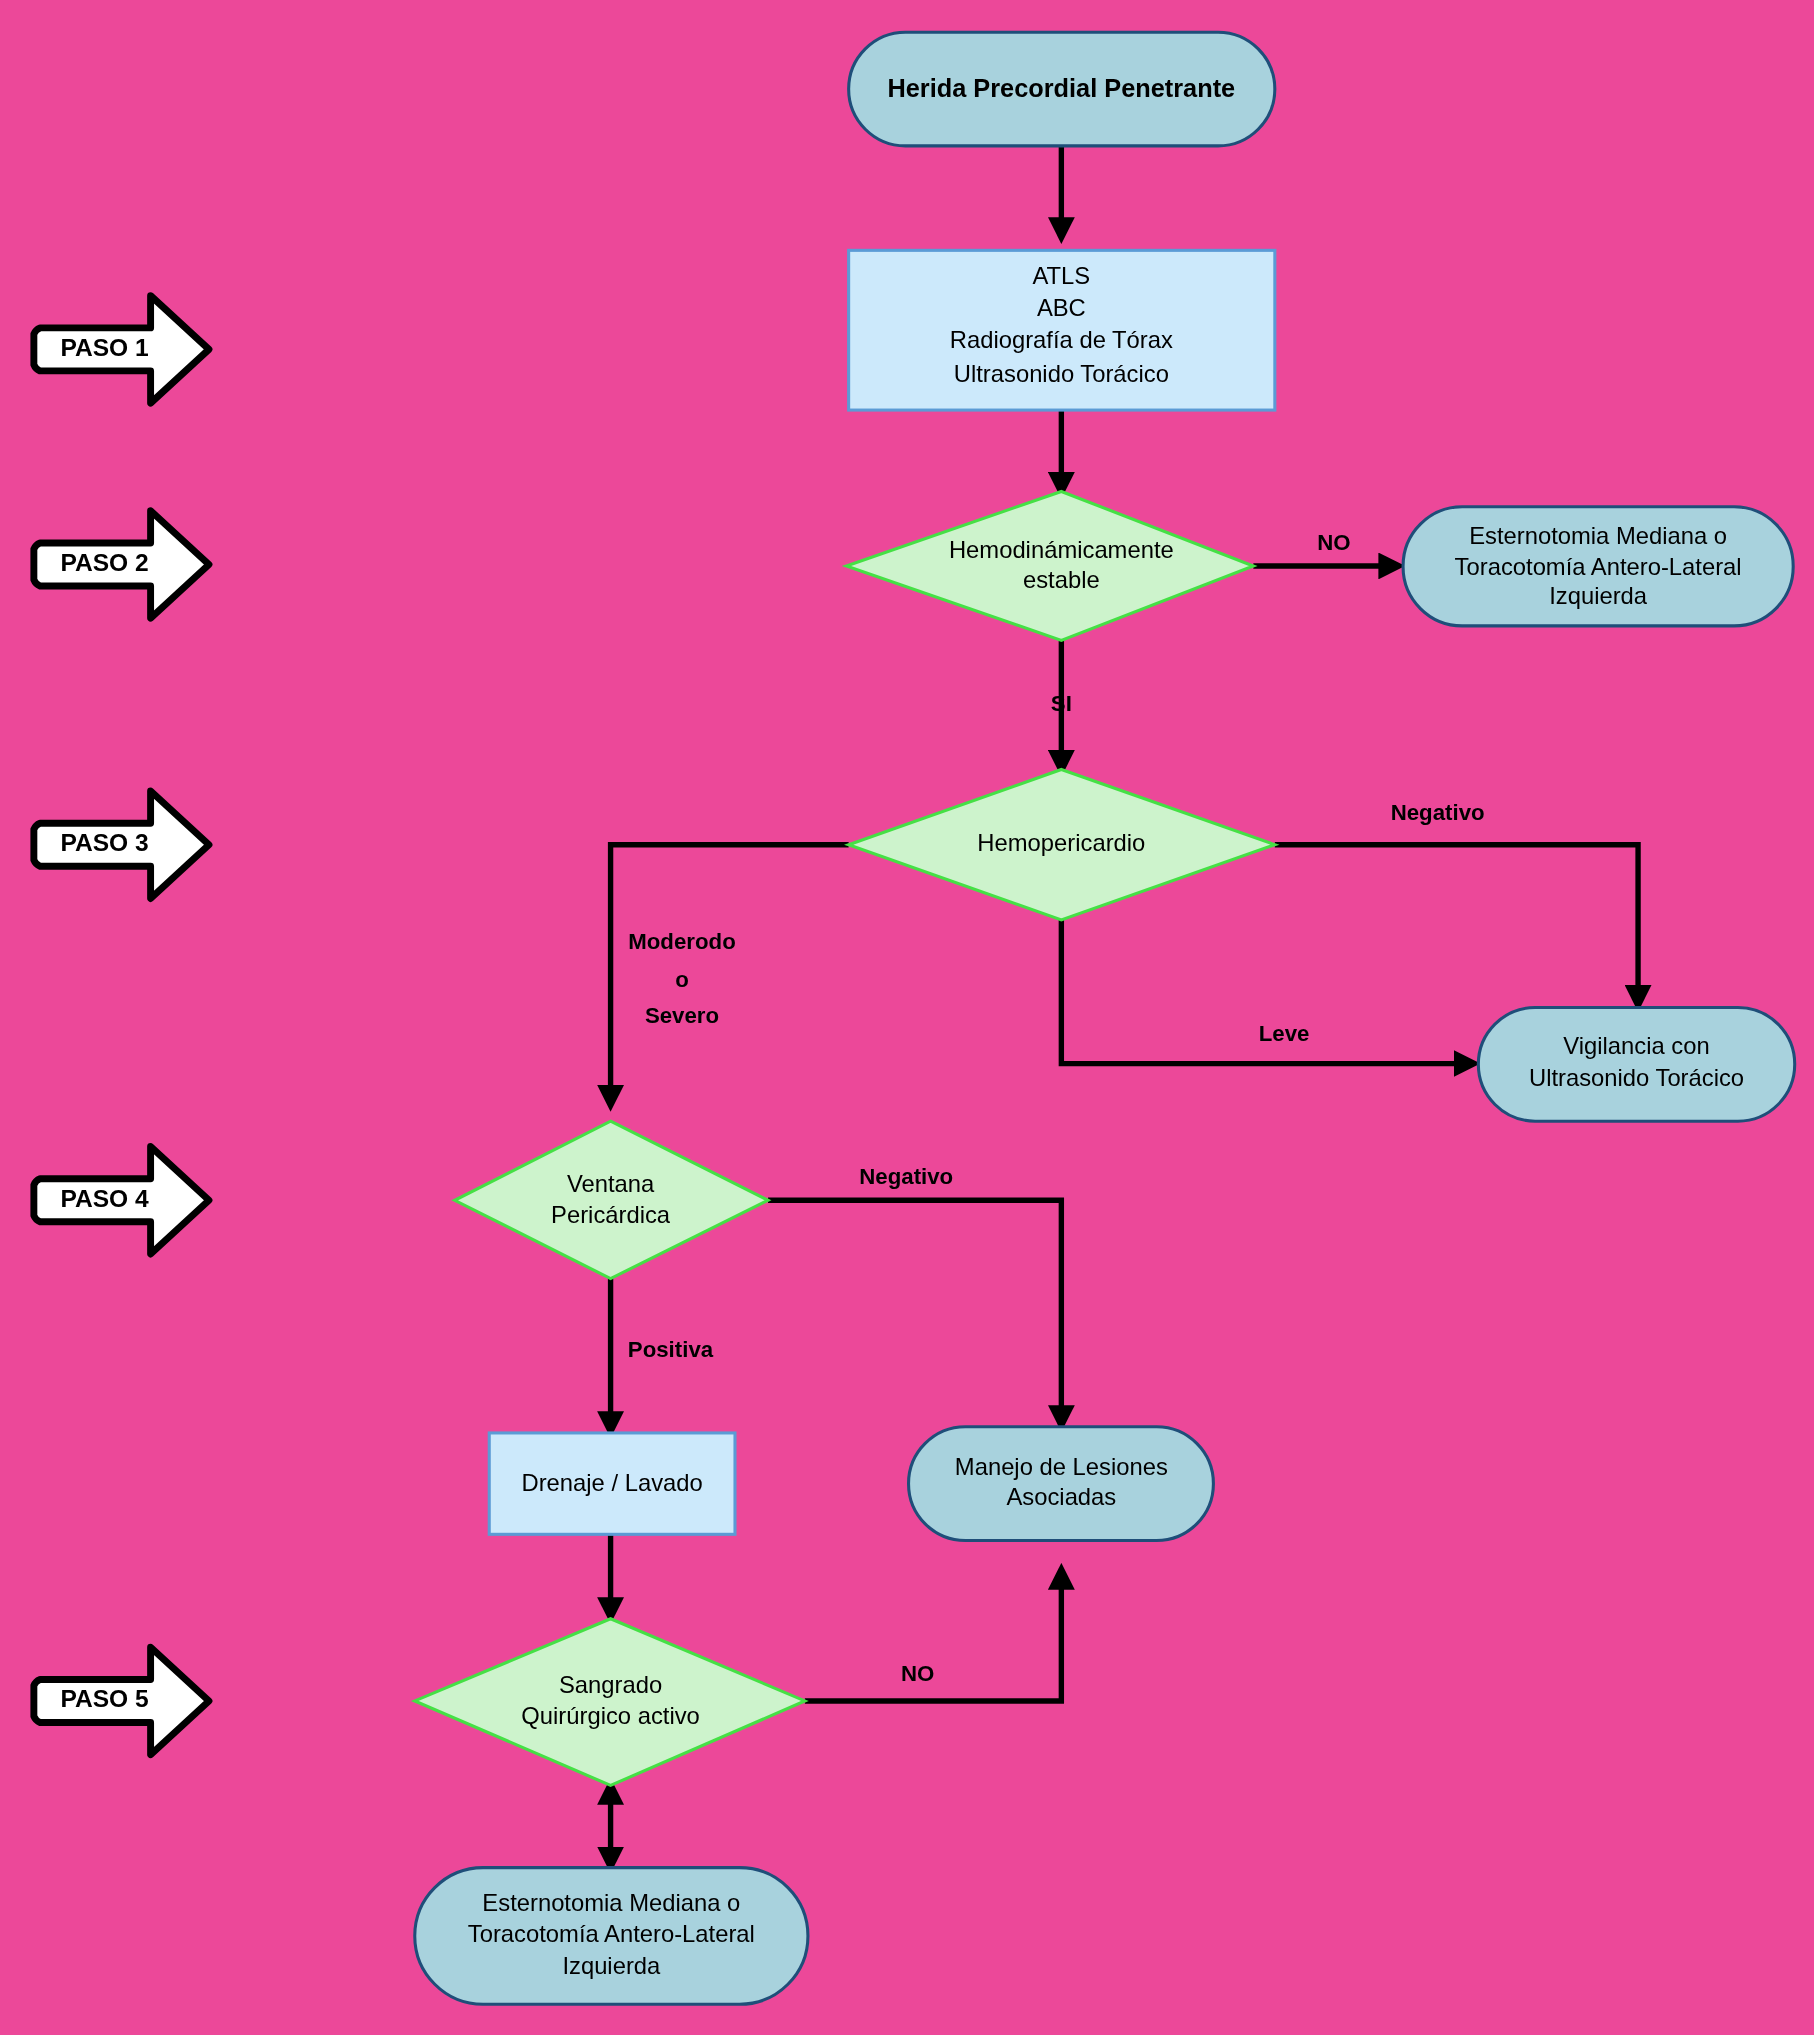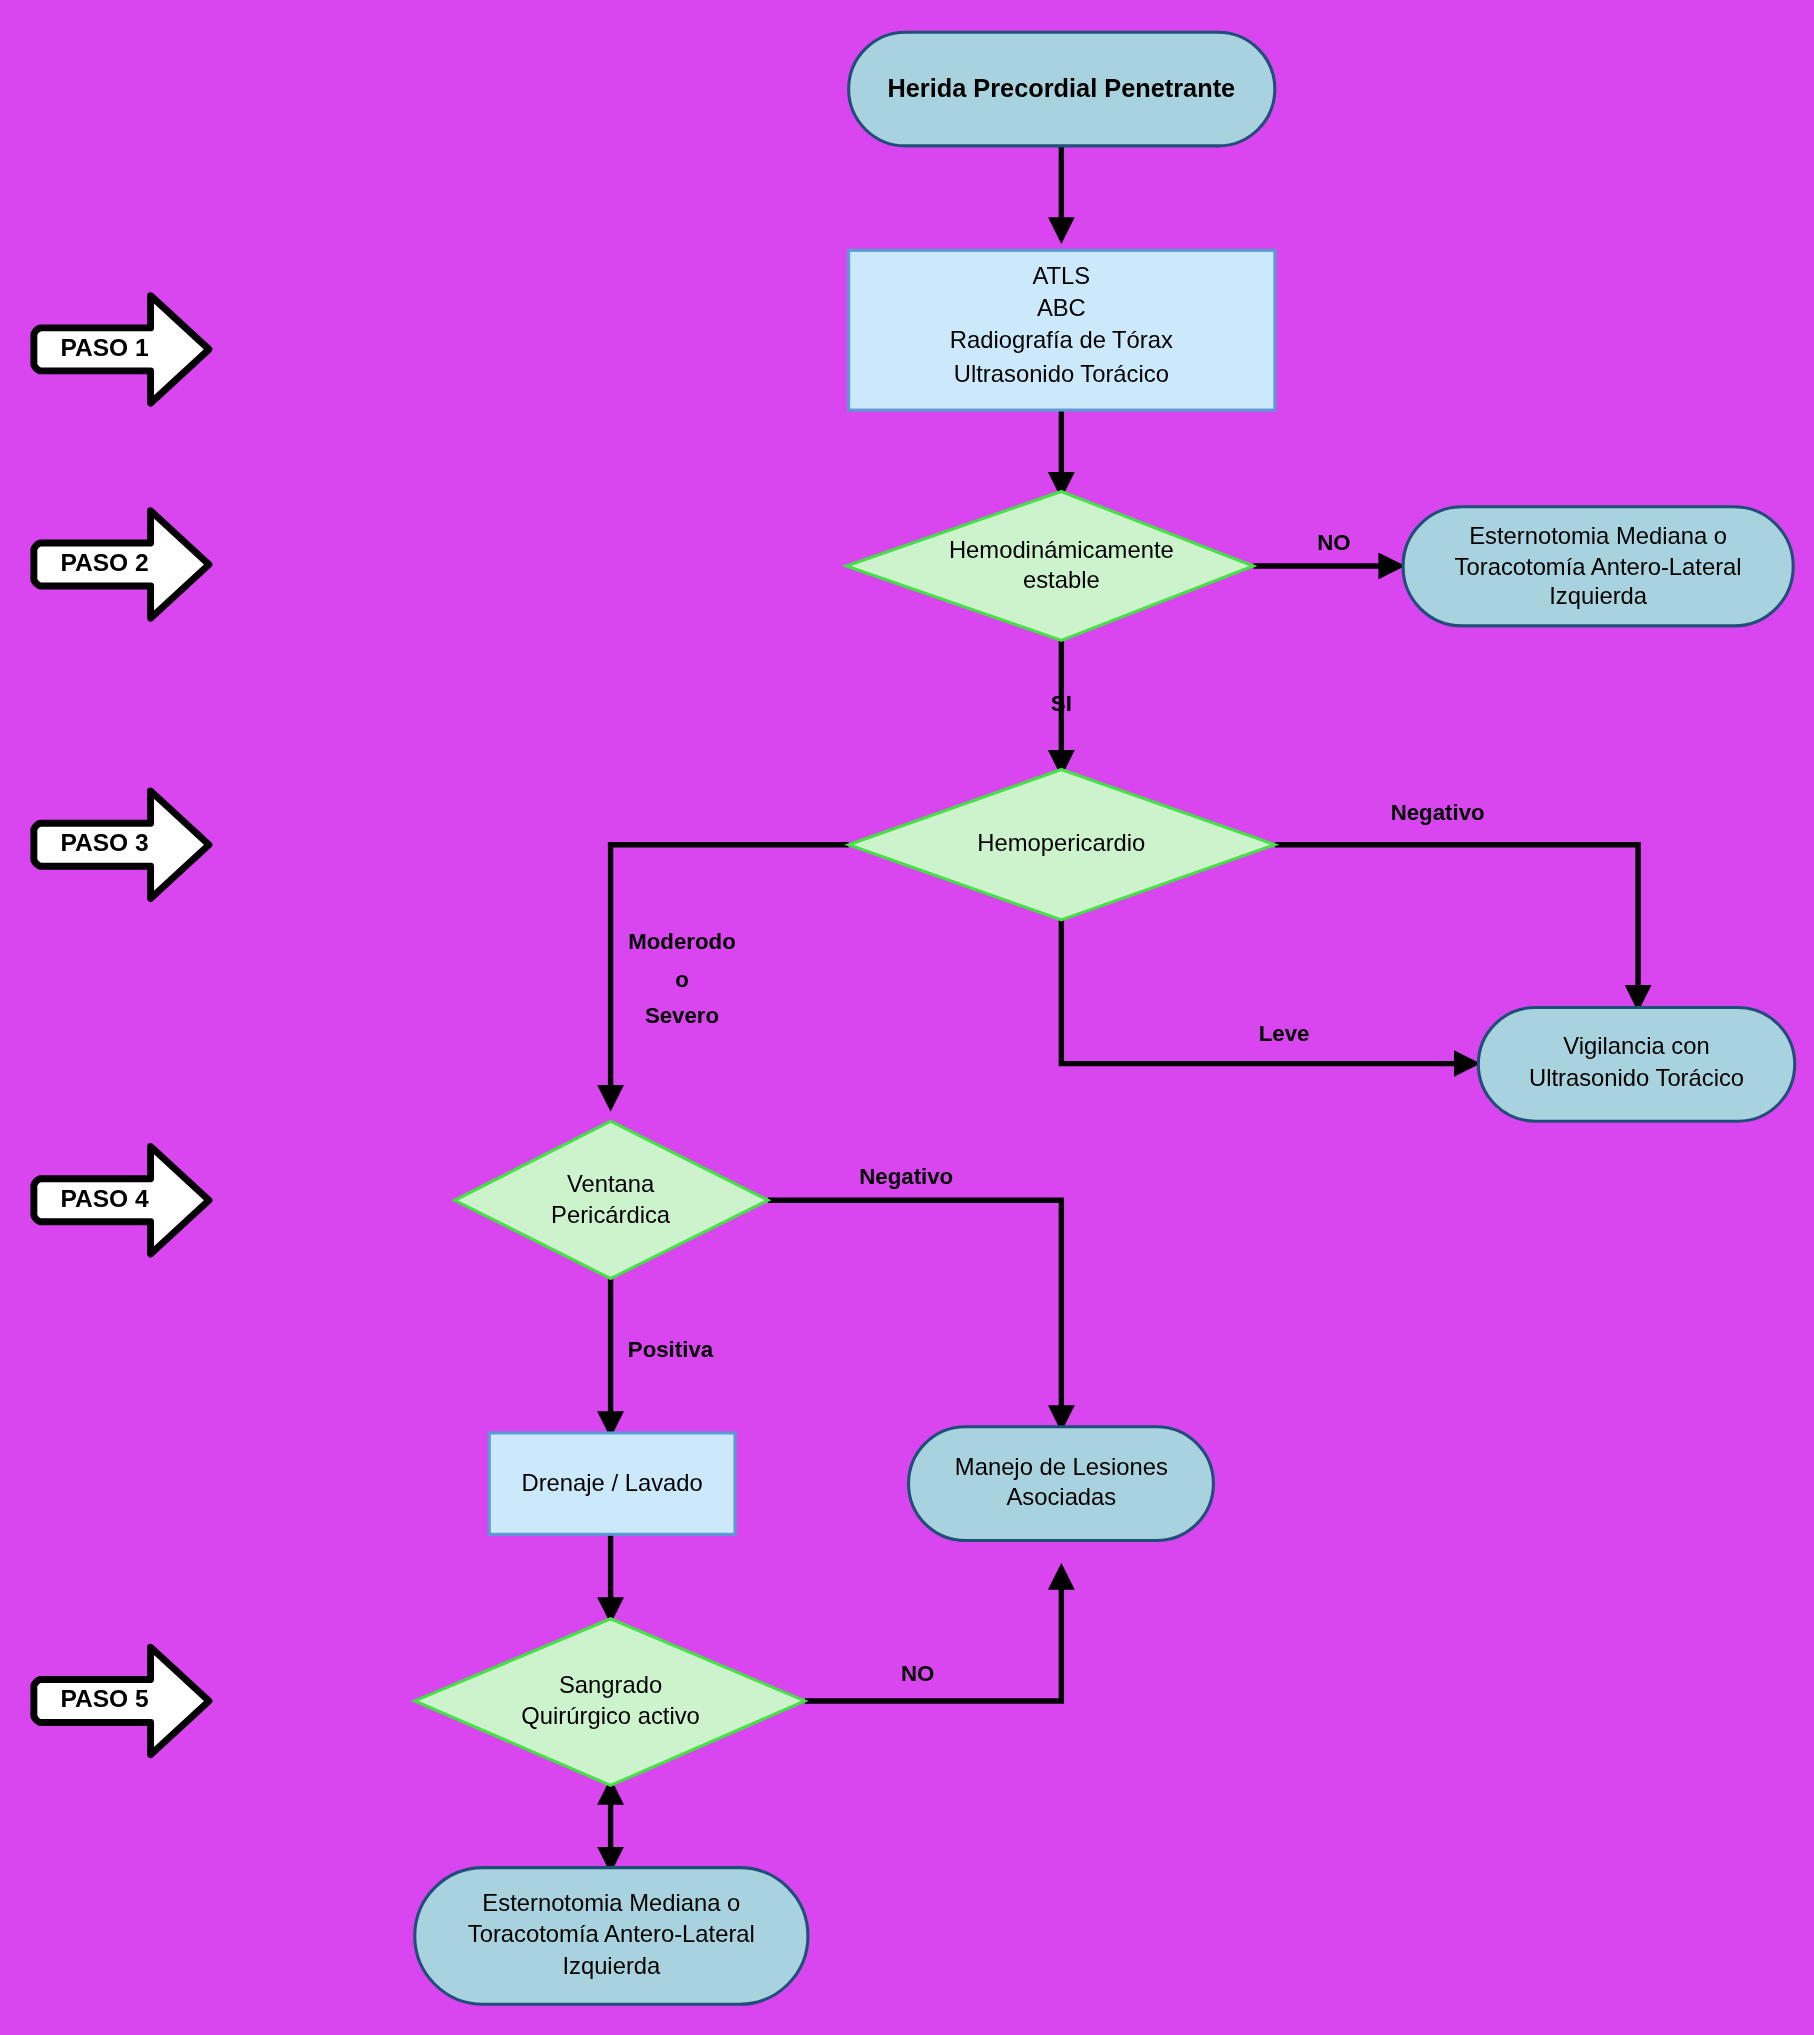--- a/index.html
+++ b/index.html
@@ -10,21 +10,21 @@
   body {
     width: 1814px;
     height: 2035px;
     font-family: "Liberation Sans", sans-serif;
     overflow: hidden;
   }
   #flowchart-root {
     position: relative;
     width: 1814px;
     height: 2035px;
-    background: #d946ef;
+    background: #ec4899;
   }
   svg.diagram {
     position: absolute;
     top: 0;
     left: 0;
     width: 1814px;
     height: 2035px;
     display: block;
   }
   .node-text {

